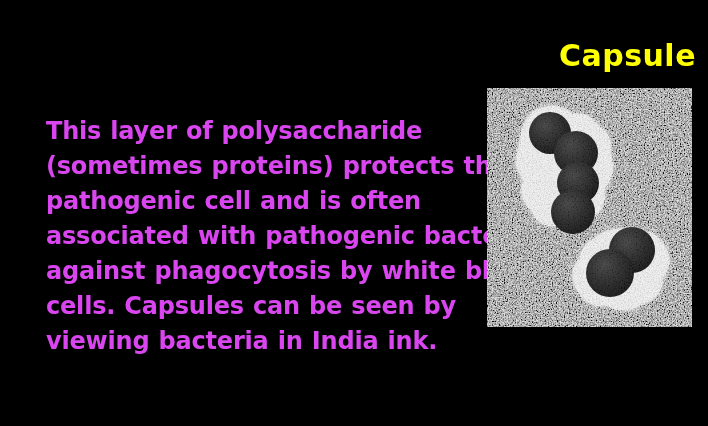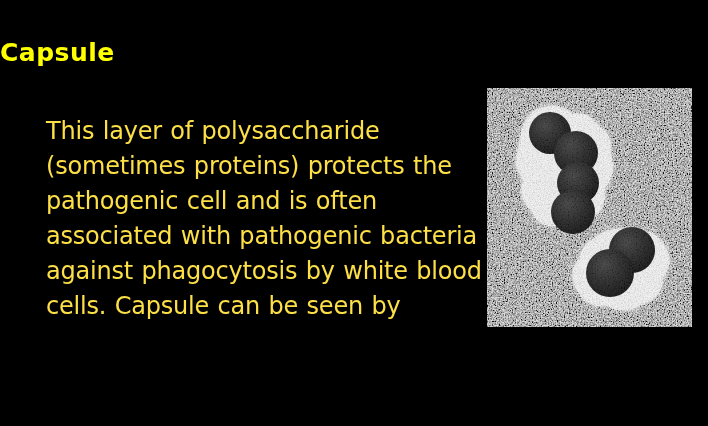--- a/index.html
+++ b/index.html
@@ -18,37 +18,37 @@
     position: relative;
     width: 708px;
     height: 426px;
     background: #000000;
   }
   .slide-title {
     position: absolute;
     left: 0;
     top: 38px;
     width: 696px;
-    text-align: left;
+    text-align: right;
     color: #ffff00;
     font-family: "DejaVu Sans", sans-serif;
-    font-size: 25px;
+    font-size: 30px;
     font-weight: bold;
     letter-spacing: 0.5px;
     white-space: nowrap;
   }
   .body-text {
     position: absolute;
     left: 46px;
     top: 114px;
     width: 430px;
-    color: #fde047;
+    color: #d946ef;
     font-family: "DejaVu Sans", sans-serif;
     font-size: 24px;
-    font-weight: normal;
+    font-weight: bold;
     line-height: 35px;
     letter-spacing: -0.2px;
     word-spacing: 1px;
   }
   .body-text .ln {
     display: block;
     white-space: nowrap;
   }
 
   
@@ -73,21 +73,22 @@
 <div class="slide">
 
   <div class="slide-title">Capsule</div>
 
   <div class="body-text">
     <span class="ln">This layer of polysaccharide</span>
     <span class="ln">(sometimes proteins) protects the</span>
     <span class="ln">pathogenic cell and is often</span>
     <span class="ln">associated with pathogenic bacteria</span>
     <span class="ln">against phagocytosis by white blood</span>
-    <span class="ln">cells. Capsule can be seen by</span>
+    <span class="ln">cells. Capsules can be seen by</span>
+    <span class="ln">viewing bacteria in India ink.</span>
   </div>
 
   <div class="micrograph">
     <svg viewBox="0 0 205 239" xmlns="http://www.w3.org/2000/svg">
       <defs>
 
         <filter id="grain" x="0" y="0" width="100%" height="100%">
           <feTurbulence type="fractalNoise" baseFrequency="0.75" numOctaves="3" seed="7" result="n"></feTurbulence>
           <feColorMatrix in="n" type="saturate" values="0" result="g"></feColorMatrix>
           <feComponentTransfer in="g" result="hc">

